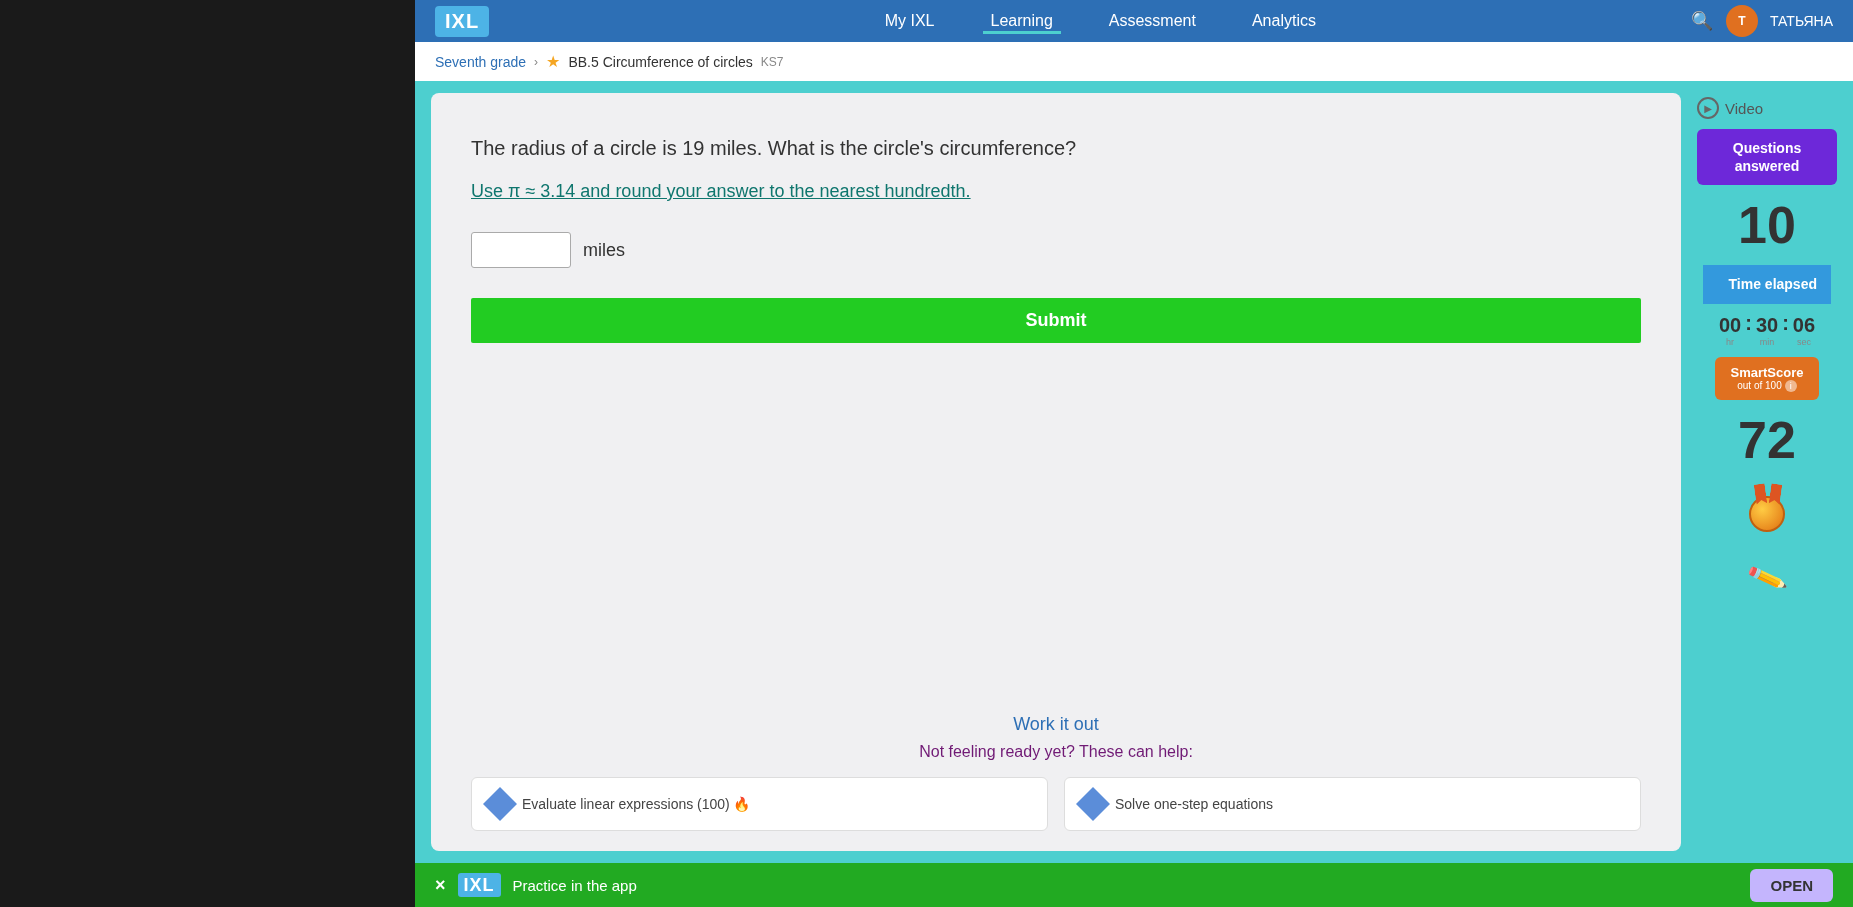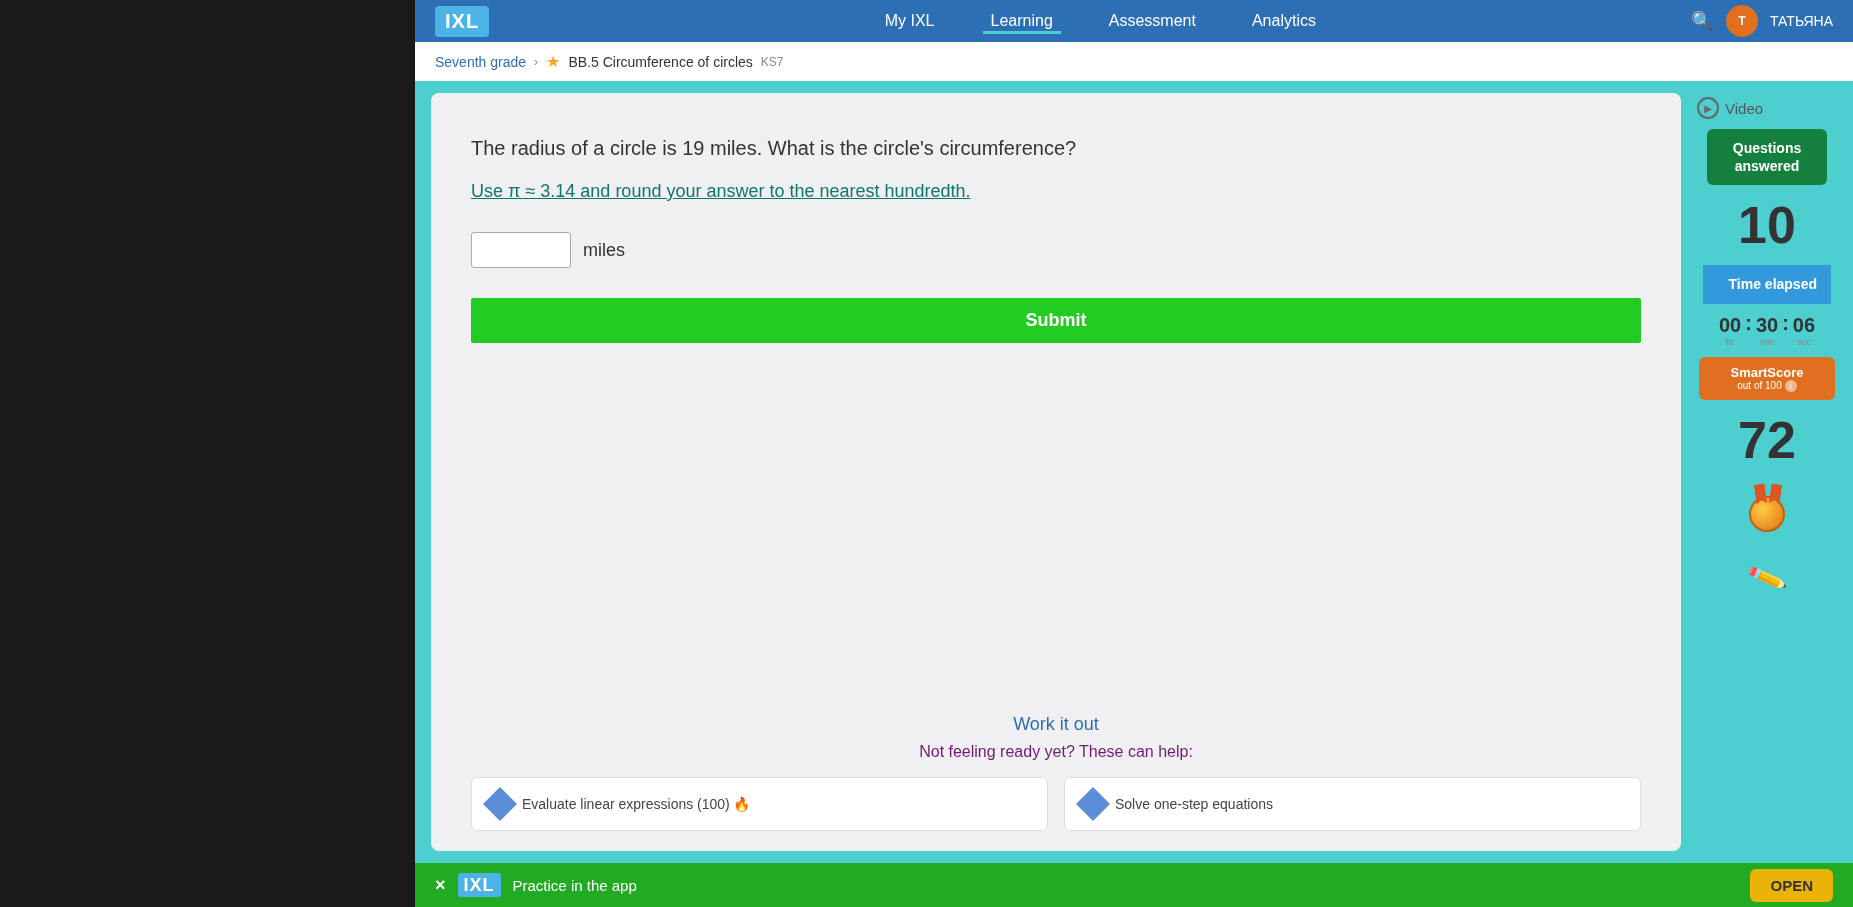--- a/index.html
+++ b/index.html
@@ -283,31 +283,31 @@
       border-radius: 50%;
       border: 2px solid #666;
       display: flex;
       align-items: center;
       justify-content: center;
       font-size: 10px;
       color: #666;
     }
 
     .questions-answered-btn {
-      background: #15803d;
+      background: #6d28d9;
       color: white;
       border: none;
       border-radius: 6px;
       padding: 10px 14px;
       font-size: 14px;
       font-weight: bold;
       cursor: pointer;
       text-align: center;
       line-height: 1.3;
-      width: 120px;
+      width: 140px;
     }
 
     .questions-count {
       font-size: 52px;
       font-weight: bold;
       color: #333;
       align-self: center;
     }
 
     .time-elapsed-btn {
@@ -357,21 +357,21 @@
     .smartscore-btn {
       background: #e07020;
       color: white;
       border: none;
       border-radius: 6px;
       padding: 8px 14px;
       font-size: 13px;
       font-weight: bold;
       cursor: pointer;
       text-align: center;
-      width: 136px;
+      width: 104px;
       display: flex;
       flex-direction: column;
       align-items: center;
     }
 
     .smartscore-label {
       font-size: 13px;
     }
 
     .smartscore-sublabel {
@@ -457,21 +457,21 @@
       letter-spacing: 1px;
     }
 
     .bottom-practice-text {
       color: white;
       font-size: 15px;
     }
 
     .bottom-open-btn {
       margin-left: auto;
-      background: #eab308;
+      background: #c4b5fd;
       color: #333;
       border: none;
       border-radius: 6px;
       padding: 8px 20px;
       font-size: 15px;
       font-weight: bold;
       cursor: pointer;
     }
   </style>
 </head>

